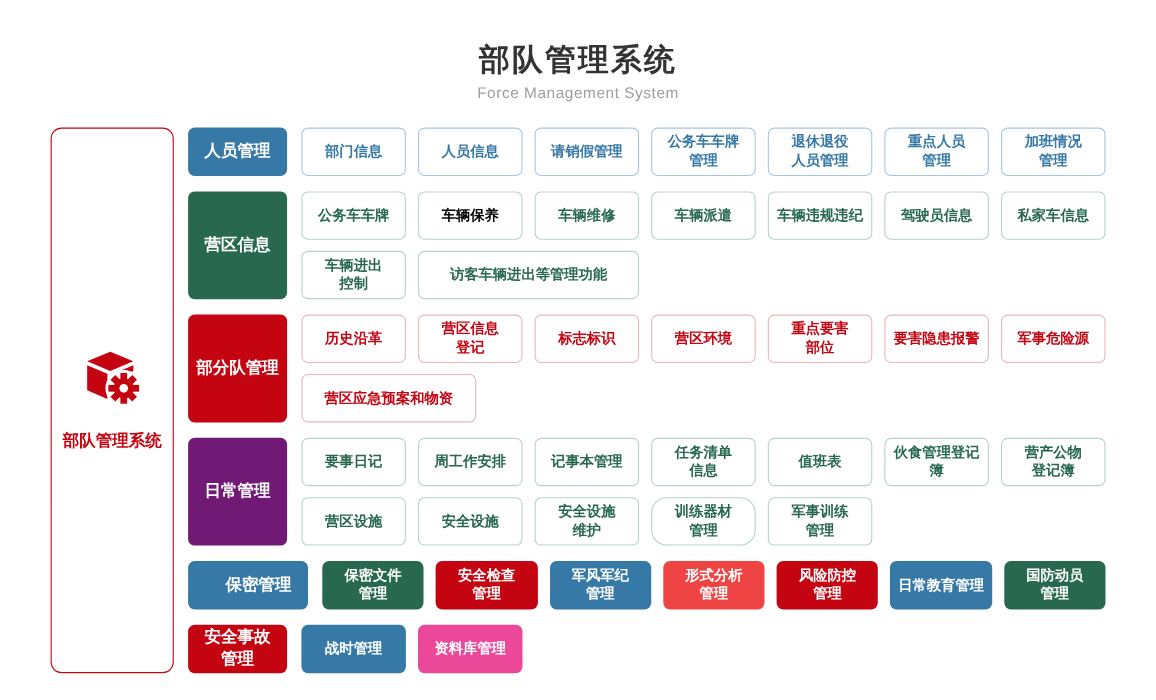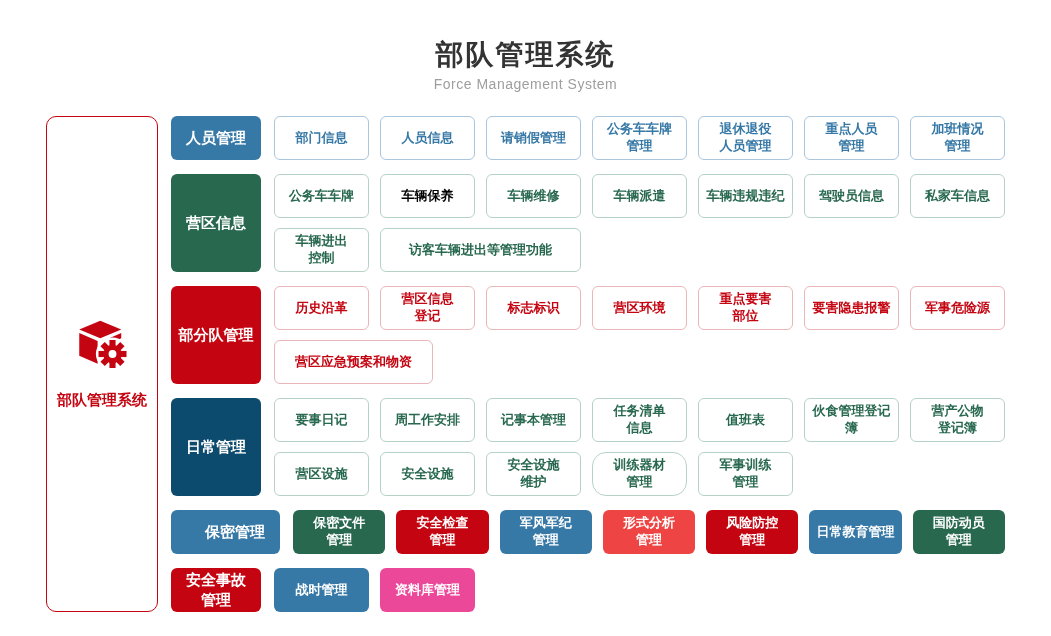--- a/index.html
+++ b/index.html
@@ -108,21 +108,21 @@
             <div class="item outline" style="color: rgb(196, 5, 17); border-color: rgb(234, 182, 186);">标志标识</div>
             <div class="item outline" style="color: rgb(196, 5, 17); border-color: rgb(234, 182, 186);">营区环境</div>
             <div class="item outline" style="color: rgb(196, 5, 17); border-color: rgb(234, 182, 186);">重点要害
 部位</div>
             <div class="item outline" style="color: rgb(196, 5, 17); border-color: rgb(234, 182, 186);">要害隐患报警</div>
             <div class="item outline" style="color: rgb(196, 5, 17); border-color: rgb(234, 182, 186);">军事危险源</div>
             <div class="item outline span15" style="color: rgb(196, 5, 17); border-color: rgb(234, 182, 186);">营区应急预案和物资</div>
           </div>
         </div>
         <div class="row">
-          <div class="category" style="background: #0c4a6e;">日常管理</div>
+          <div class="category" style="background: #701a75;">日常管理</div>
           <div class="items">
             <div class="item outline" style="color: rgb(39, 104, 79); border-color: rgb(183, 211, 198);">要事日记</div>
             <div class="item outline" style="color: rgb(39, 104, 79); border-color: rgb(183, 211, 198);">周工作安排</div>
             <div class="item outline" style="color: rgb(39, 104, 79); border-color: rgb(183, 211, 198);">记事本管理</div>
             <div class="item outline" style="color: rgb(39, 104, 79); border-color: rgb(183, 211, 198);">任务清单
 信息</div>
             <div class="item outline" style="color: rgb(39, 104, 79); border-color: rgb(183, 211, 198);">值班表</div>
             <div class="item outline" style="color: rgb(39, 104, 79); border-color: rgb(183, 211, 198);">伙食管理登记簿</div>
             <div class="item outline" style="color: rgb(39, 104, 79); border-color: rgb(183, 211, 198);">营产公物
 登记簿</div>

